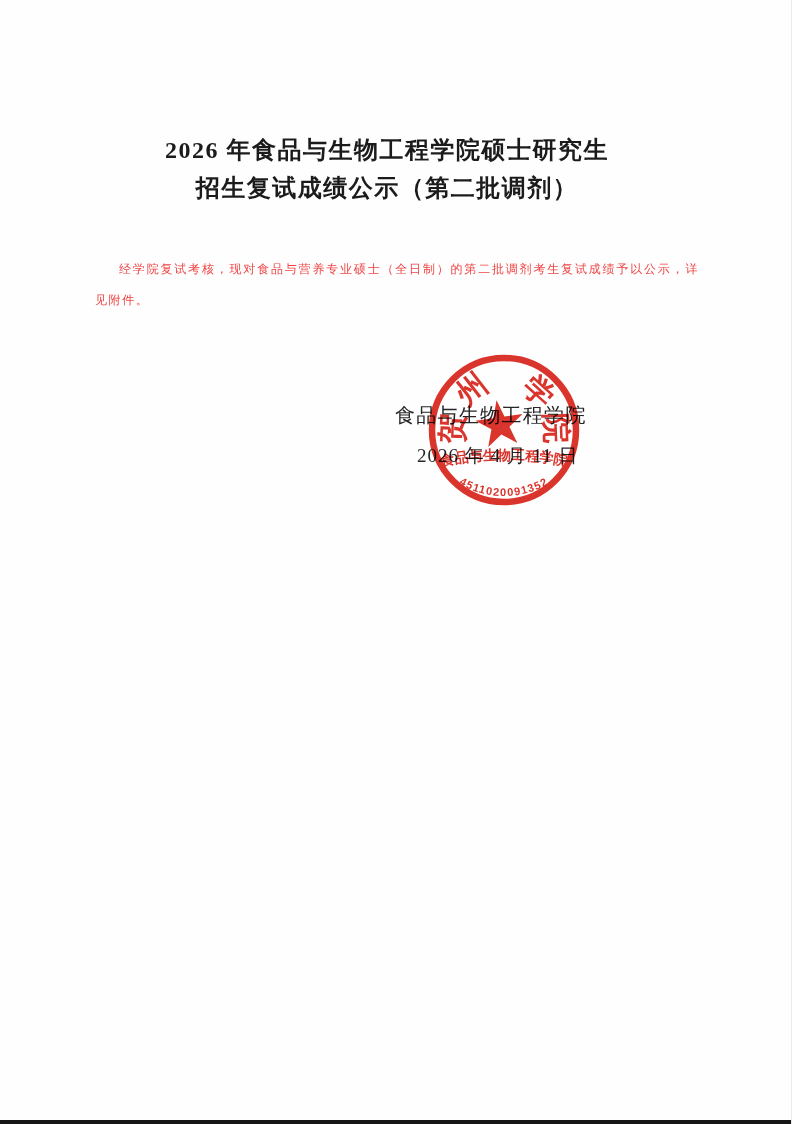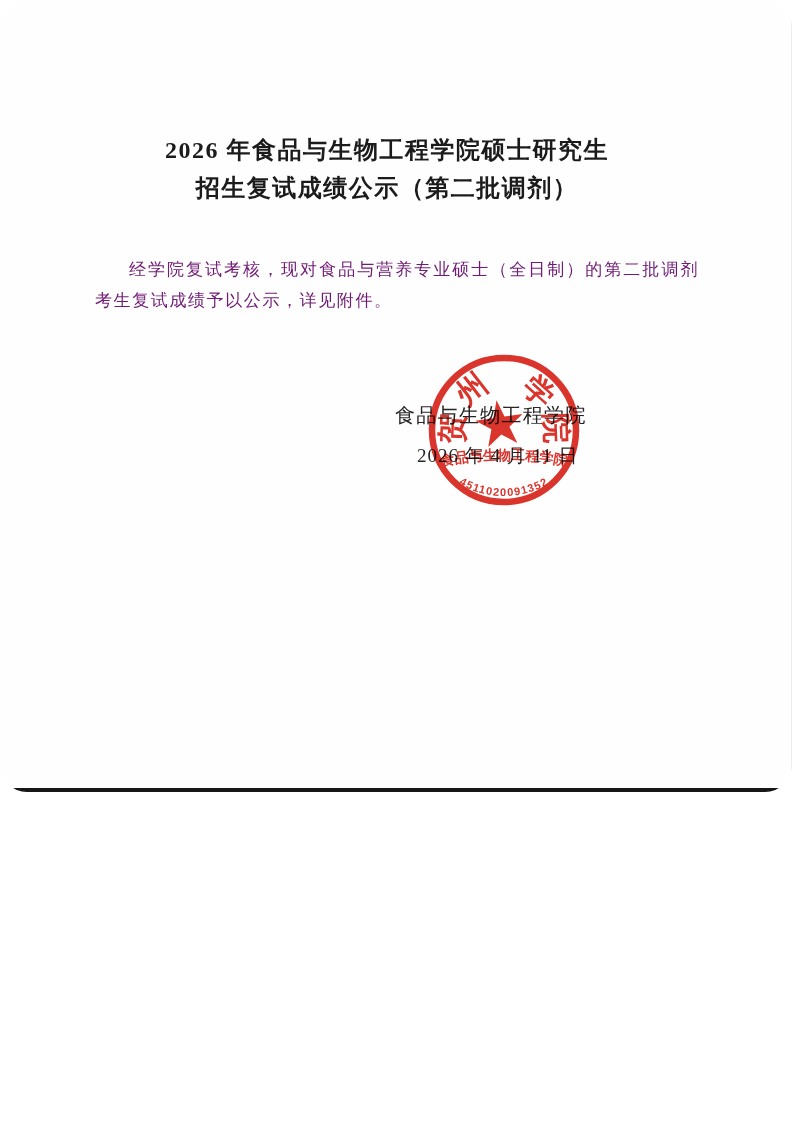--- a/index.html
+++ b/index.html
@@ -1,51 +1,50 @@
 <!DOCTYPE html>
 <html><head>
 <meta charset="utf-8">
 <style>
   * { margin: 0; padding: 0; box-sizing: border-box; }
   html, body { background: #ffffff; }
   .page {
     position: relative;
     width: 792px;
-    height: 792px;
+    height: 1124px;
     background: #fefefe;
     overflow: hidden;
     font-family: "Liberation Serif", "DejaVu Serif", serif;
     color: #1d1d1d;
-    border-radius: 27px;
   }
   .title {
     position: absolute;
     top: 131px;
     left: 0;
     width: 100%;
     text-align: center;
     transform: translateX(-9px);
     font-size: 24px;
     font-weight: bold;
     letter-spacing: 1.5px;
     line-height: 38px;
     color: #1b1b1b;
   }
   .title .tl { display: block; }
   .body-text {
     position: absolute;
     top: 254px;
     left: 95px;
     width: 604px;
-    font-size: 17px;
+    font-size: 12px;
     line-height: 31px;
     letter-spacing: 1.6px;
     text-indent: 2em;
     text-align: justify;
-    color: #701a75;
+    color: #ef4444;
   }
   .sig-org {
     position: absolute;
     top: 402px;
     left: 395px;
     font-size: 20px;
     letter-spacing: 1.3px;
     color: #262626;
     white-space: nowrap;
   }

